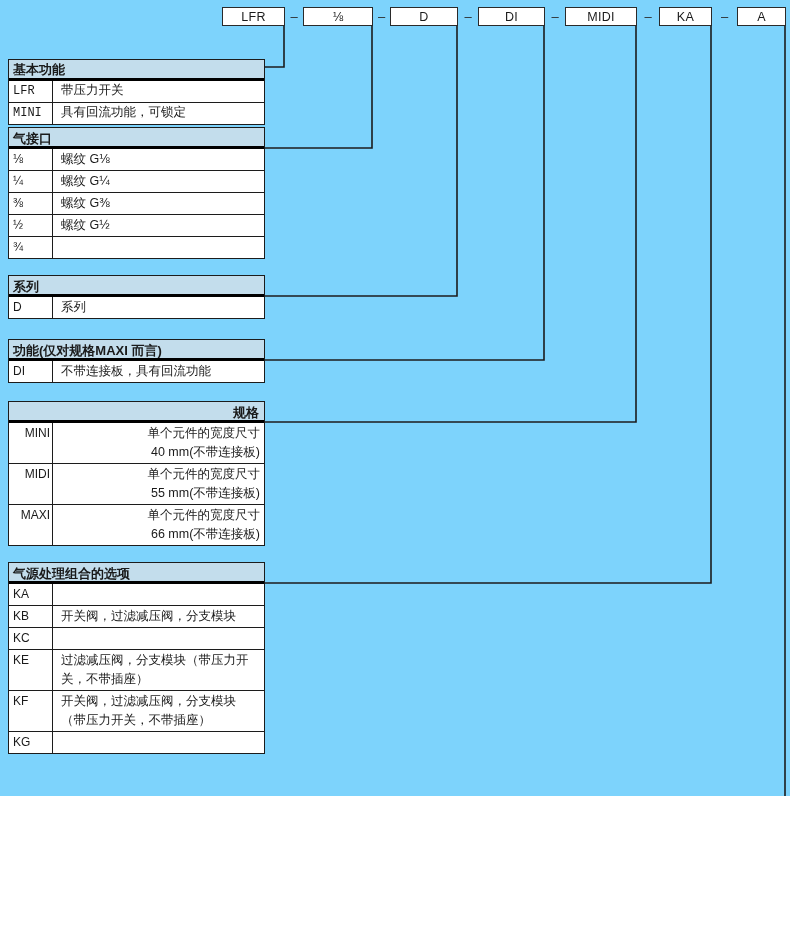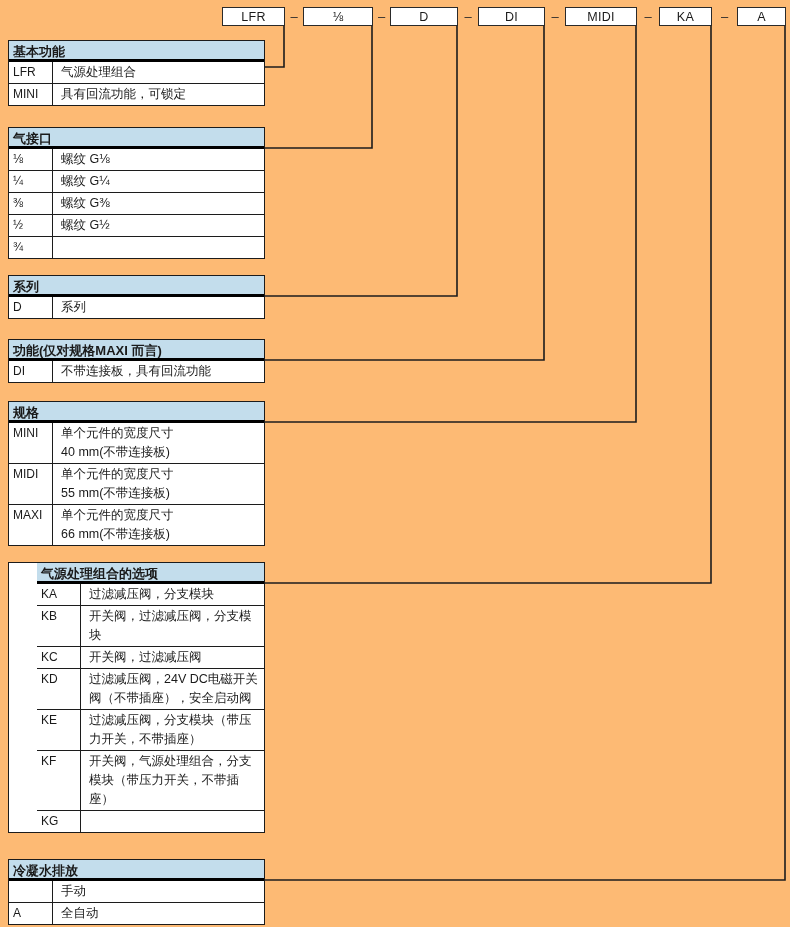--- a/index.html
+++ b/index.html
@@ -1,19 +1,19 @@
 <!DOCTYPE html>
 <html><head>
 <meta charset="utf-8">
 <style>
   html,body{margin:0;padding:0;background:#ffffff;}
   #page{
     position:relative;
-    width:790px;height:927px;
-    background:#fdba74;
+    width:790px;height:796px;
+    background:#7dd3fc;
     font-family:"Liberation Sans","DejaVu Sans",sans-serif;
     color:#1a1a1a;
     overflow:hidden;
   }
   #connectors{position:absolute;left:0;top:0;width:790px;height:927px;}
   .code-box{
     position:absolute;
     height:19px;
     box-sizing:border-box;
     border:1.9px solid #2a2a2a;
@@ -87,25 +87,25 @@
       <span class="code-sep" style="left: 462px; top: 7px;">–</span>
       <div class="code-box" style="left: 478px; top: 7px; width: 67px;">DI</div>
       <span class="code-sep" style="left: 549px; top: 7px;">–</span>
       <div class="code-box" style="left: 565px; top: 7px; width: 72px;">MIDI</div>
       <span class="code-sep" style="left: 642px; top: 7px;">–</span>
       <div class="code-box" style="left: 659px; top: 7px; width: 53px;">KA</div>
       <span class="code-sep" style="left: 718.5px; top: 7px;">–</span>
       <div class="code-box" style="left: 737px; top: 7px; width: 49px;">A</div>
     </div>
   <div id="tables">
-      <div class="section" style="left: 8px; top: 40px;">
+      <div class="section" style="left: 8px; top: 59px; font-family: Liberation Mono, monospace;">
         <div class="section-header" style="background: rgb(195, 221, 236);">基本功能</div>
         <div class="section-row first">
           <div class="cell-code">LFR</div>
-          <div class="cell-desc">气源处理组合</div>
+          <div class="cell-desc">带压力开关</div>
         </div>
         <div class="section-row">
           <div class="cell-code">MINI</div>
           <div class="cell-desc">具有回流功能，可锁定</div>
         </div>
       </div>
       <div class="section" style="left: 8px; top: 127px;">
         <div class="section-header" style="background: rgb(195, 221, 236); font-family: Liberation Serif, serif;">气接口</div>
         <div class="section-row first">
           <div class="cell-code">⅛</div>
@@ -134,63 +134,57 @@
           <div class="cell-desc">系列</div>
         </div>
       </div>
       <div class="section" style="left: 8px; top: 339px;">
         <div class="section-header" style="background: rgb(195, 221, 236);">功能(仅对规格MAXI 而言)</div>
         <div class="section-row first">
           <div class="cell-code">DI</div>
           <div class="cell-desc">不带连接板，具有回流功能</div>
         </div>
       </div>
-      <div class="section" style="left: 8px; top: 401px;">
+      <div class="section" style="left: 8px; top: 401px; text-align: right;">
         <div class="section-header" style="background: rgb(195, 221, 236);">规格</div>
         <div class="section-row first">
           <div class="cell-code">MINI</div>
           <div class="cell-desc">单个元件的宽度尺寸
 40 mm(不带连接板)</div>
         </div>
         <div class="section-row">
           <div class="cell-code">MIDI</div>
           <div class="cell-desc">单个元件的宽度尺寸
 55 mm(不带连接板)</div>
         </div>
         <div class="section-row">
           <div class="cell-code">MAXI</div>
           <div class="cell-desc">单个元件的宽度尺寸
 66 mm(不带连接板)</div>
         </div>
       </div>
-      <div class="section" style="left: 8px; top: 562px; padding-left: 28px;">
+      <div class="section" style="left: 8px; top: 562px;">
         <div class="section-header" style="background: rgb(195, 221, 236);">气源处理组合的选项</div>
         <div class="section-row first">
           <div class="cell-code">KA</div>
-          <div class="cell-desc">过滤减压阀，分支模块</div>
         </div>
         <div class="section-row">
           <div class="cell-code">KB</div>
           <div class="cell-desc">开关阀，过滤减压阀，分支模块</div>
         </div>
         <div class="section-row">
           <div class="cell-code">KC</div>
-          <div class="cell-desc">开关阀，过滤减压阀</div>
-        </div>
-        <div class="section-row">
-          <div class="cell-code">KD</div>
-          <div class="cell-desc">过滤减压阀，24V DC电磁开关阀（不带插座），安全启动阀</div>
         </div>
         <div class="section-row">
           <div class="cell-code">KE</div>
           <div class="cell-desc">过滤减压阀，分支模块（带压力开关，不带插座）</div>
         </div>
         <div class="section-row">
           <div class="cell-code">KF</div>
-          <div class="cell-desc">开关阀，气源处理组合，分支模块（带压力开关，不带插座）</div>
+          <div class="cell-desc">开关阀，过滤减压阀，分支模块（带压力开关，不带插座）</div>
         </div>
         <div class="section-row">
           <div class="cell-code">KG</div>
         </div>
       </div>
       <div class="section" style="left: 8px; top: 859px;">
         <div class="section-header" style="background: rgb(195, 221, 236);">冷凝水排放</div>
         <div class="section-row first">
           <div class="cell-code"></div>
           <div class="cell-desc">手动</div>

